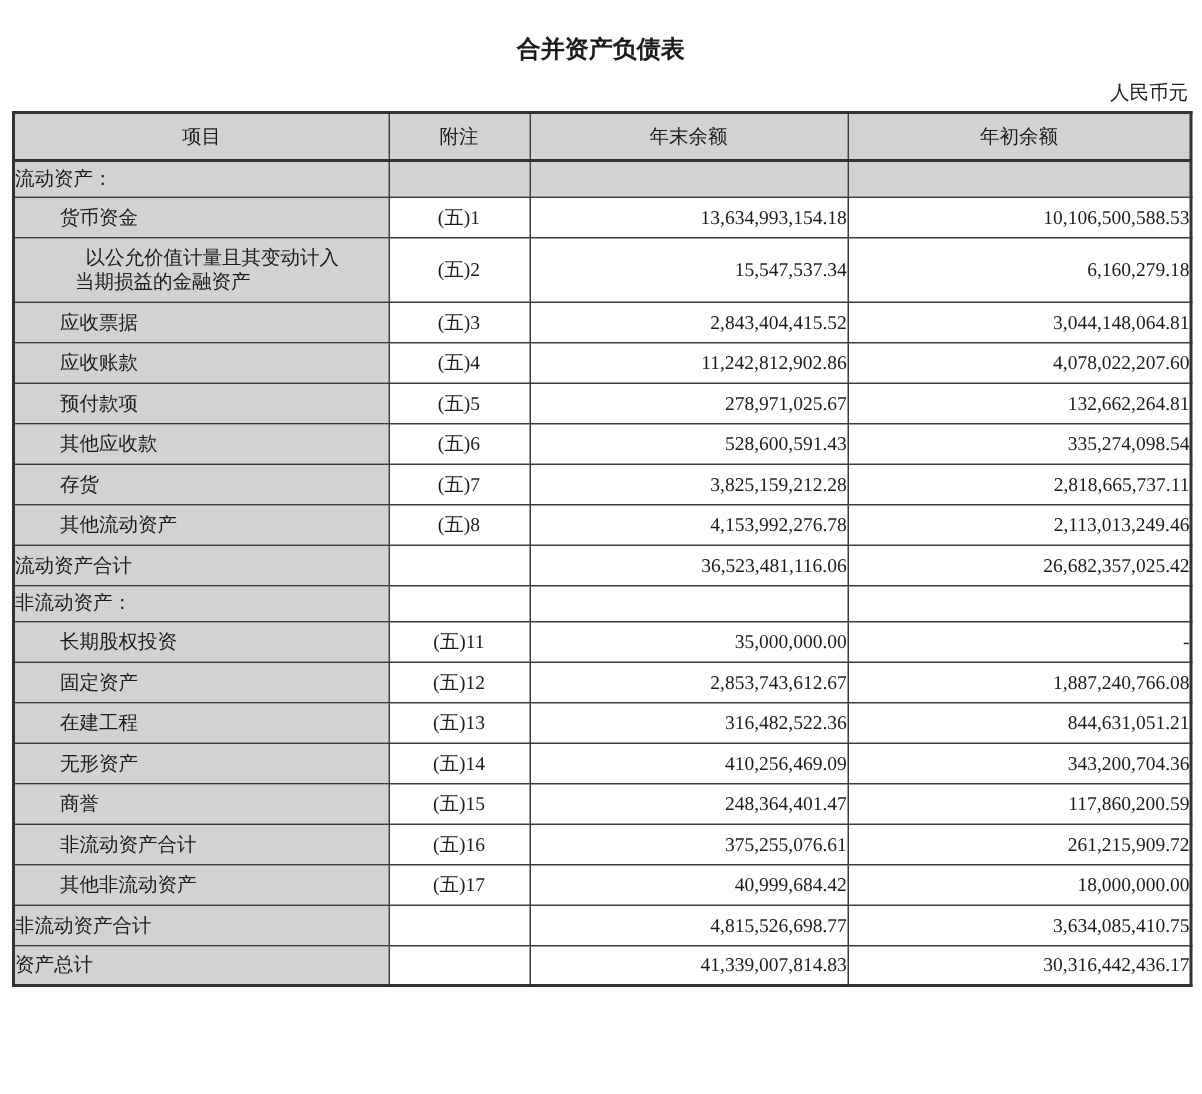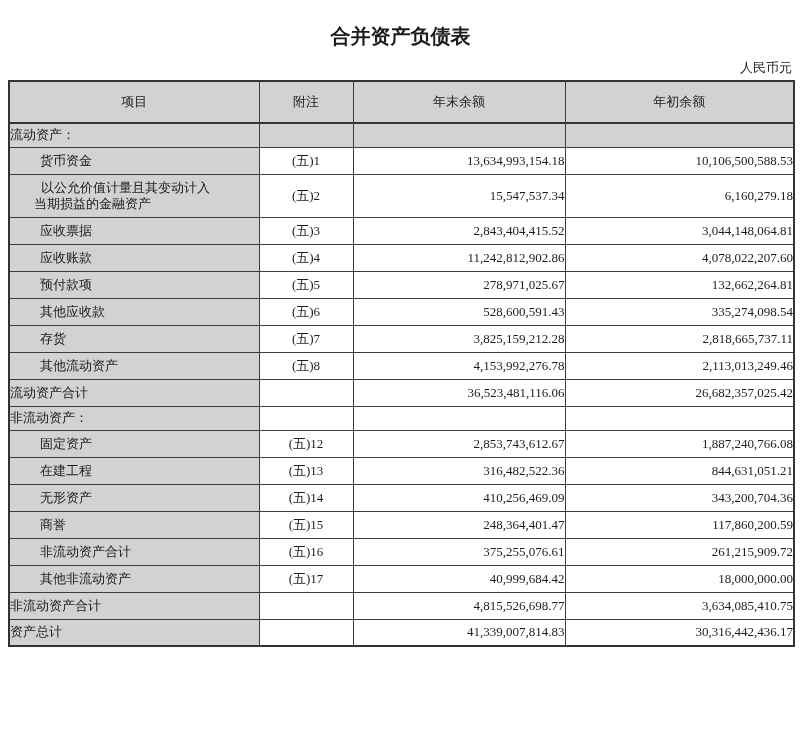--- a/index.html
+++ b/index.html
@@ -14,21 +14,21 @@
 
   .date-line {
     font-size: 15px;
     padding: 4px 0 7px 9px;
     border-bottom: 2px solid #2b2b2b;
     letter-spacing: 0.5px;
   }
   .title {
     text-align: center;
     font-weight: bold;
-    font-size: 20px;
+    font-size: 16px;
     margin-top: 17px;
   }
   .currency {
     text-align: right;
     font-size: 13px;
     margin: 9px 1px 3px 0;
   }
 
   table.bs {
     width: 785px;
@@ -46,34 +46,34 @@
     font-size: 13px;
     font-weight: normal;
     padding: 2px 0;
     height: 27px;
     line-height: 1.2;
     overflow: hidden;
   }
   .bs thead th {
     border-bottom: 2px solid #333333;
     text-align: center;
-    height: 42px;
+    height: 32px;
   }
   tr.row-section th, tr.row-section td { height: 24px; }
   tr.row-double td { height: 43px; }
 
   .shaded { background: #d2d2d2; }
   .bold { font-weight: bold; }
 
   .c-item { text-align: left; padding-left: 8px; }
   .c-item.indent { padding-left: 30px; margin-left: 43px; }
   .c-note { text-align: center; }
   .c-num { text-align: right; padding-right: 9px; }
 
-  .c-item.wrap { padding-left: 24px; }
+  .c-item.wrap { padding-left: 40px; }
   .c-item.wrap .l1 { display: block; padding-left: 7px; }
   .c-item.wrap .l2 { display: block; }
 </style>
 </head>
 <body>
 
 <div class="page">
 
 
   <div class="title">合并资产负债表</div>
@@ -172,20 +172,26 @@
 
       <tr class="row-section">
         <td class="c-item shaded bold">非流动资产：</td>
         <td class="c-note"></td>
         <td class="c-num"></td>
         <td class="c-num"></td>
       </tr>
 
 
 
+      <tr>
+        <td class="c-item shaded indent">长期股权投资</td>
+        <td class="c-note">(五)11</td>
+        <td class="c-num">35,000,000.00</td>
+        <td class="c-num">-</td>
+      </tr>
 
       <tr>
         <td class="c-item shaded indent">固定资产</td>
         <td class="c-note">(五)12</td>
         <td class="c-num">2,853,743,612.67</td>
         <td class="c-num">1,887,240,766.08</td>
       </tr>
 
       <tr>
         <td class="c-item shaded indent">在建工程</td>

